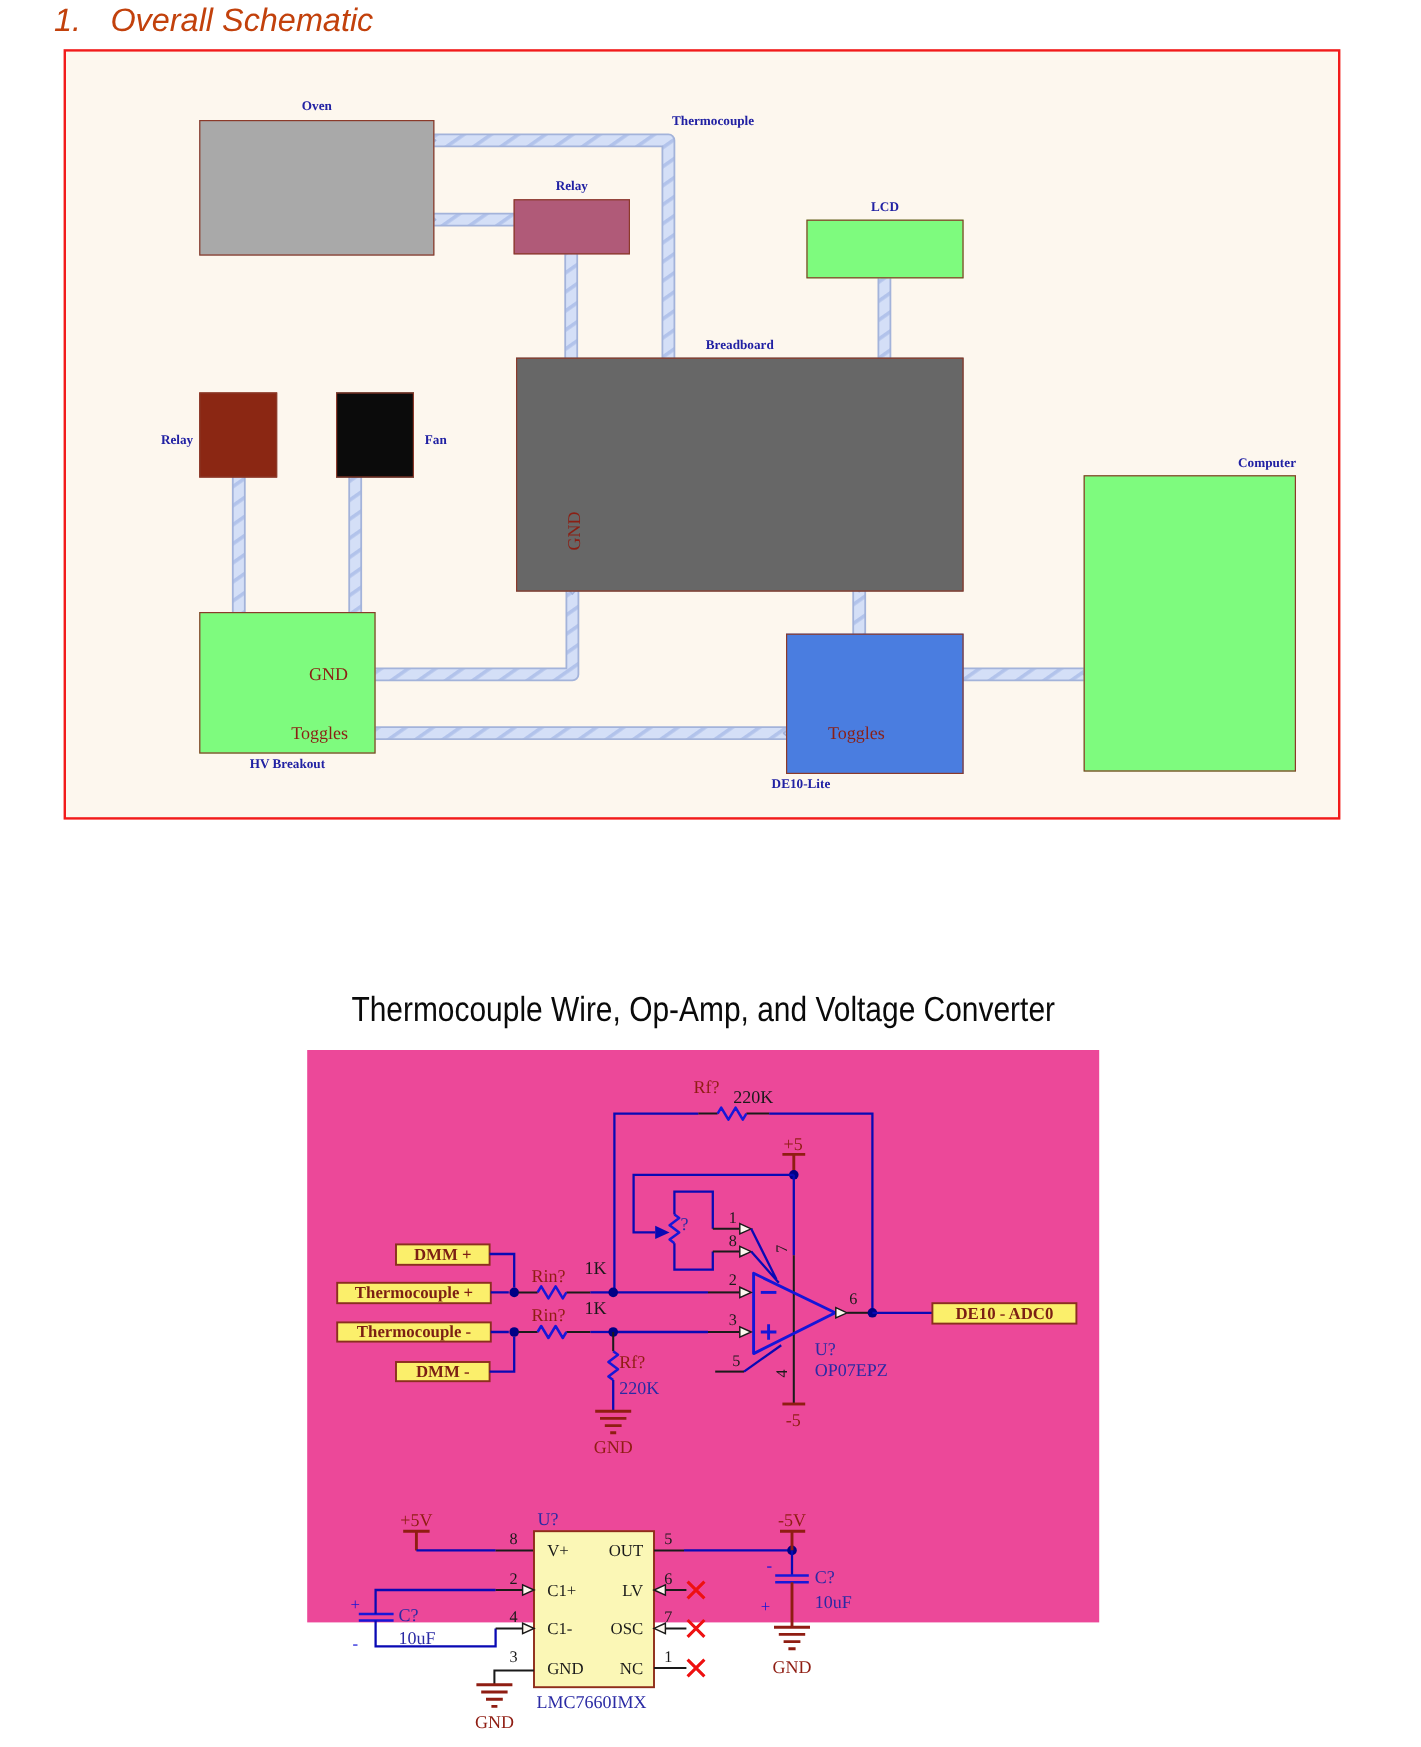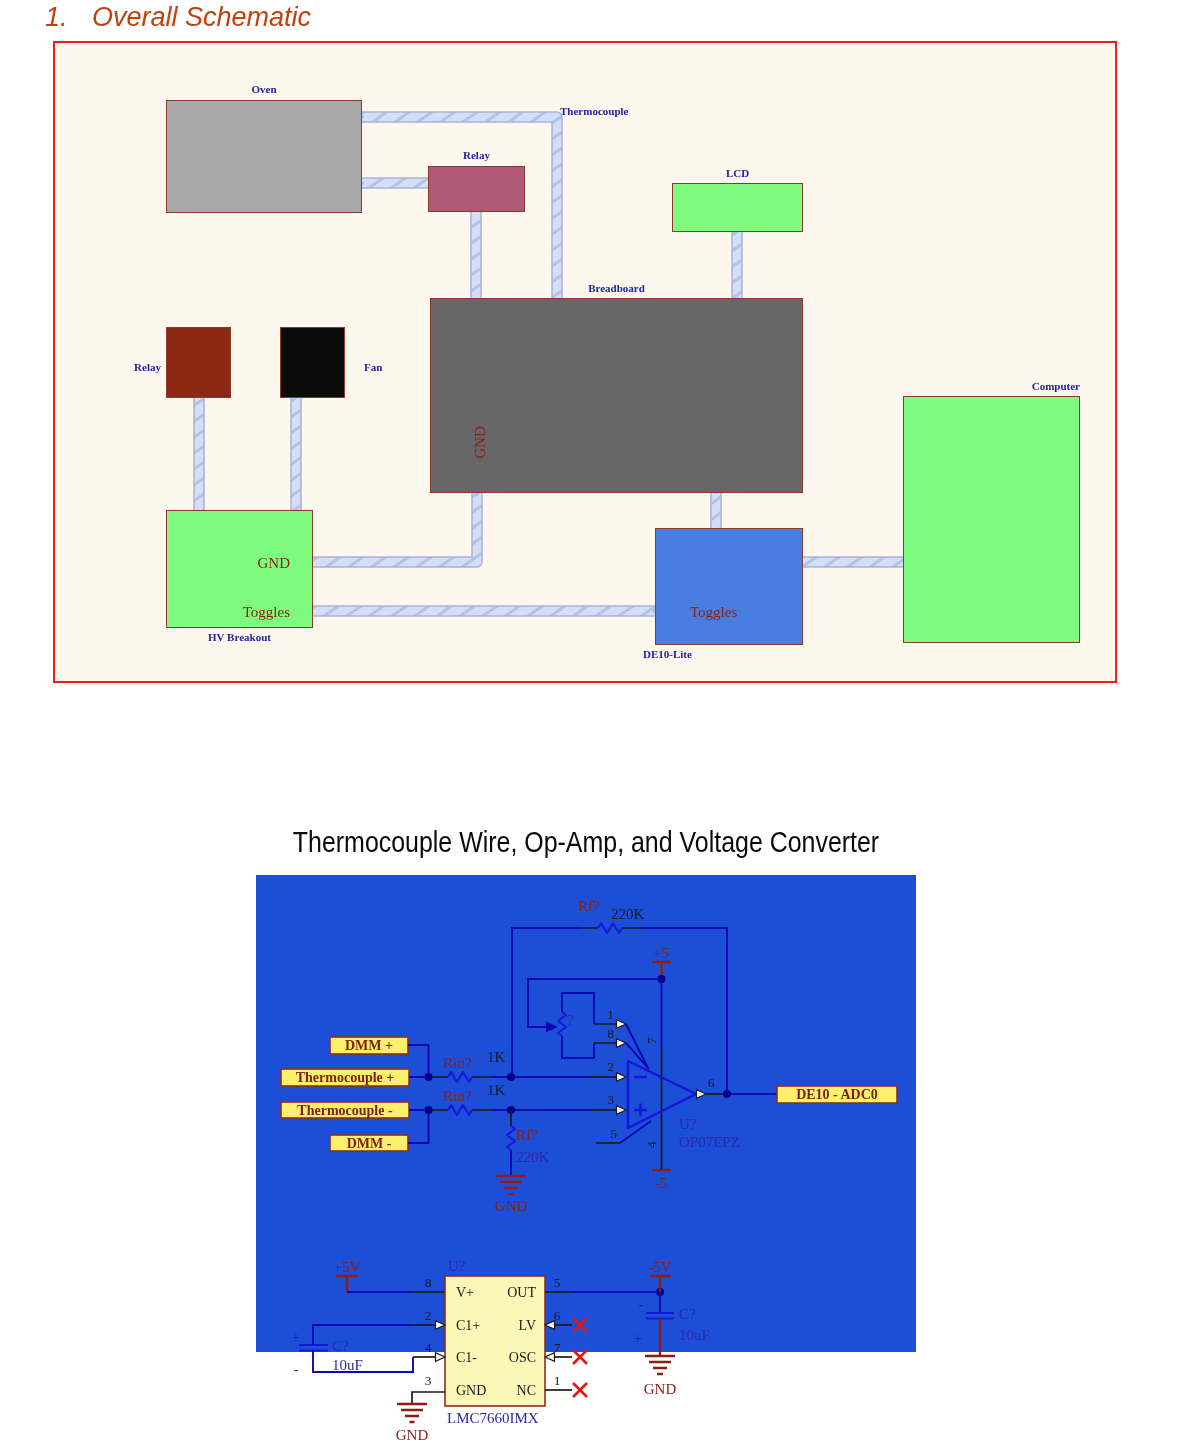--- a/index.html
+++ b/index.html
@@ -15,21 +15,21 @@
   
   .board1{position:absolute;left:53px;top:41px;width:1064px;height:642px;
           background:#fdf7ee;border:2px solid #f21b1b;box-sizing:border-box;}
   .board1 svg{position:absolute;left:-2px;top:-2px;}
   .blk{position:absolute;border:1.5px solid #8b3a2a;box-sizing:border-box;}
   .blab{position:absolute;font-weight:bold;font-size:11px;color:#2121a3;white-space:nowrap;}
   .ilab{position:absolute;font-size:15px;color:#8b1f14;white-space:nowrap;}
   .ctr{text-align:center;} .rgt{text-align:right;}
   .rot{transform:rotate(-90deg);transform-origin:center;}
   
-  .canvas2{position:absolute;left:256px;top:875px;width:660px;height:477px;background:#1d4ed8;}
+  .canvas2{position:absolute;left:256px;top:875px;width:660px;height:477px;background:#ec4899;}
   .canvas2 svg{position:absolute;left:0;top:0;font-family:"Liberation Serif",serif;}
   
   .wn{stroke:#0909b4;stroke-width:1.9;fill:none}
   .wb{stroke:#1a1a1a;stroke-width:1.7;fill:none}
   .zz{stroke:#1717d8;stroke-width:2.1;fill:none;stroke-linejoin:round}
   .mar{stroke:#8f1d12;stroke-width:2.4;fill:none}
   .opa{stroke:#1515d8;stroke-width:2.4;fill:none;stroke-linejoin:round}
   .redx{stroke:#ee1111;stroke-width:2.6;fill:none}
   .dot{fill:#000085}
   text{font-size:15px;}
@@ -110,25 +110,25 @@
     <div class="blk" style="left:617px;top:140px;width:131px;height:49px;background:#7efb7e;"></div>
     <div class="blk" style="left:375px;top:255px;width:373px;height:195px;background:#676767;"></div>
     <div class="blk" style="left:111px;top:284px;width:65px;height:71px;background:#8b2713;"></div>
     <div class="blk" style="left:225px;top:284px;width:65px;height:71px;background:#0b0b0b;"></div>
     <div class="blk" style="left:848px;top:353px;width:177px;height:247px;background:#7efb7e;"></div>
     <div class="blk" style="left:111px;top:467px;width:147px;height:118px;background:#7efb7e;"></div>
     <div class="blk" style="left:600px;top:485px;width:148px;height:117px;background:#4a7de0;"></div>
 
     <div class="blab ctr" style="left:111px;top:40px;width:196px;">Oven</div>
     <div class="blab ctr" style="left:373px;top:106px;width:97px;">Relay</div>
-    <div class="blab" style="left:505px;top:62px;">Thermocouple</div>
+    <div class="blab" style="left:505px;top:52px;">Thermocouple</div>
     <div class="blab ctr" style="left:617px;top:124px;width:131px;">LCD</div>
     <div class="blab ctr" style="left:375px;top:239px;width:373px;">Breadboard</div>
     <div class="blab rgt" style="left:35px;top:318px;width:71px;">Relay</div>
-    <div class="blab" style="left:299px;top:318px;margin-left:10px;">Fan</div>
+    <div class="blab" style="left:299px;top:318px;">Fan</div>
     <div class="blab ctr" style="left:848px;top:337px;width:177px;text-align:right;">Computer</div>
     <div class="blab ctr" style="left:111px;top:588px;width:147px;">HV Breakout</div>
     <div class="blab" style="left:588px;top:605px;">DE10-Lite</div>
 
     <div class="ilab rgt" style="left:135px;top:512px;width:100px;">GND</div>
     <div class="ilab rgt" style="left:135px;top:561px;width:100px;">Toggles</div>
     <div class="ilab" style="left:635px;top:561px;">Toggles</div>
     <div class="ilab rot ctr" style="left:397px;top:391px;width:56px;">GND</div>
   </div>
 

